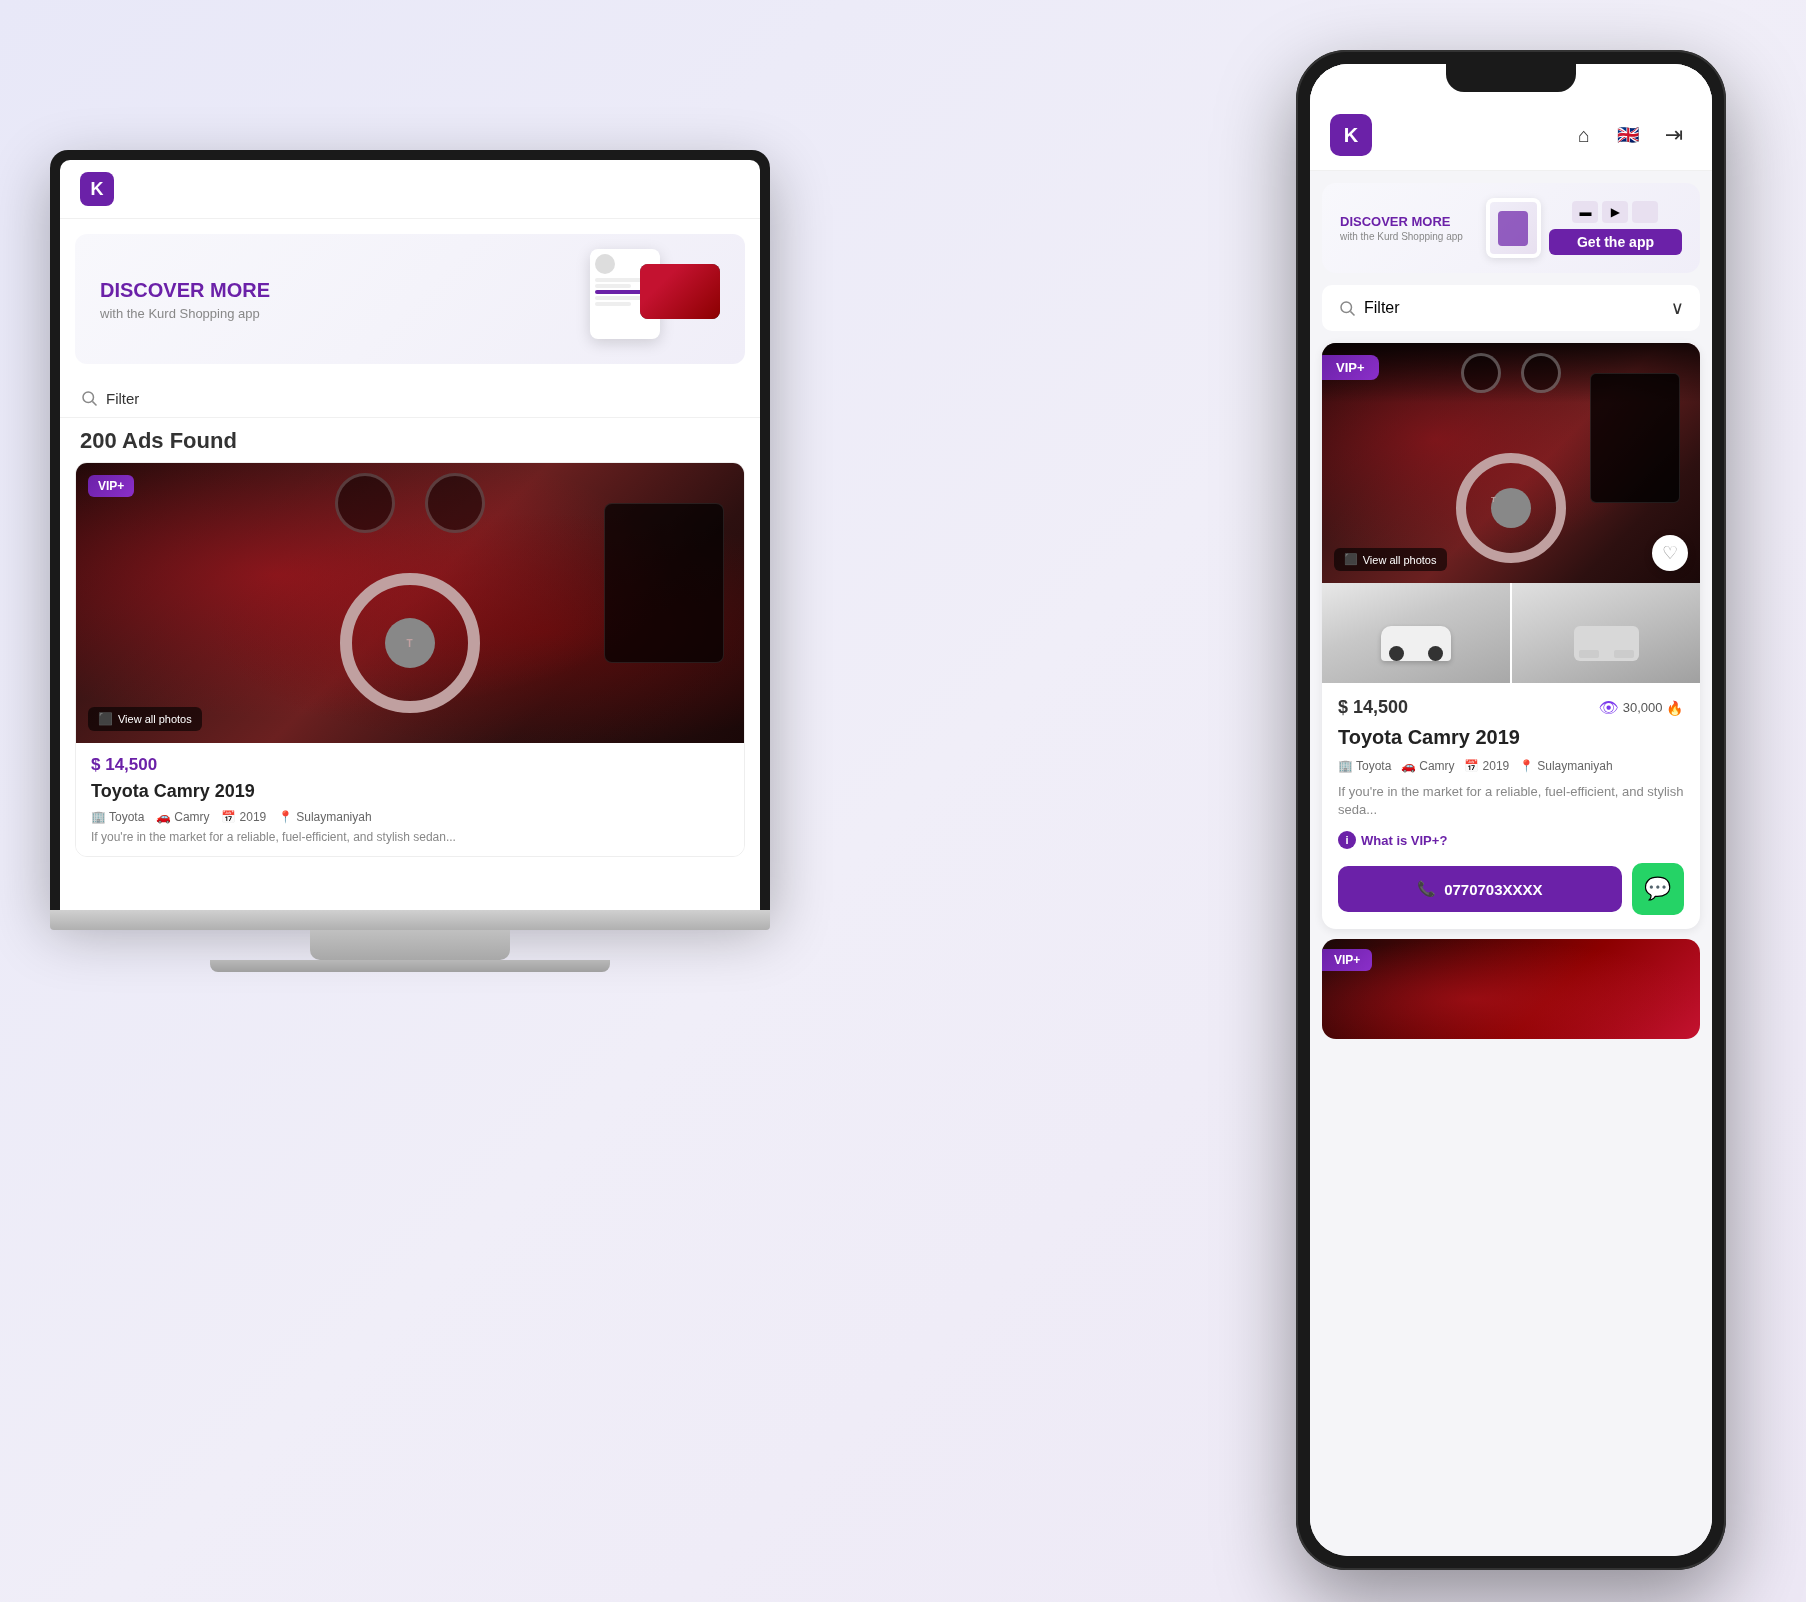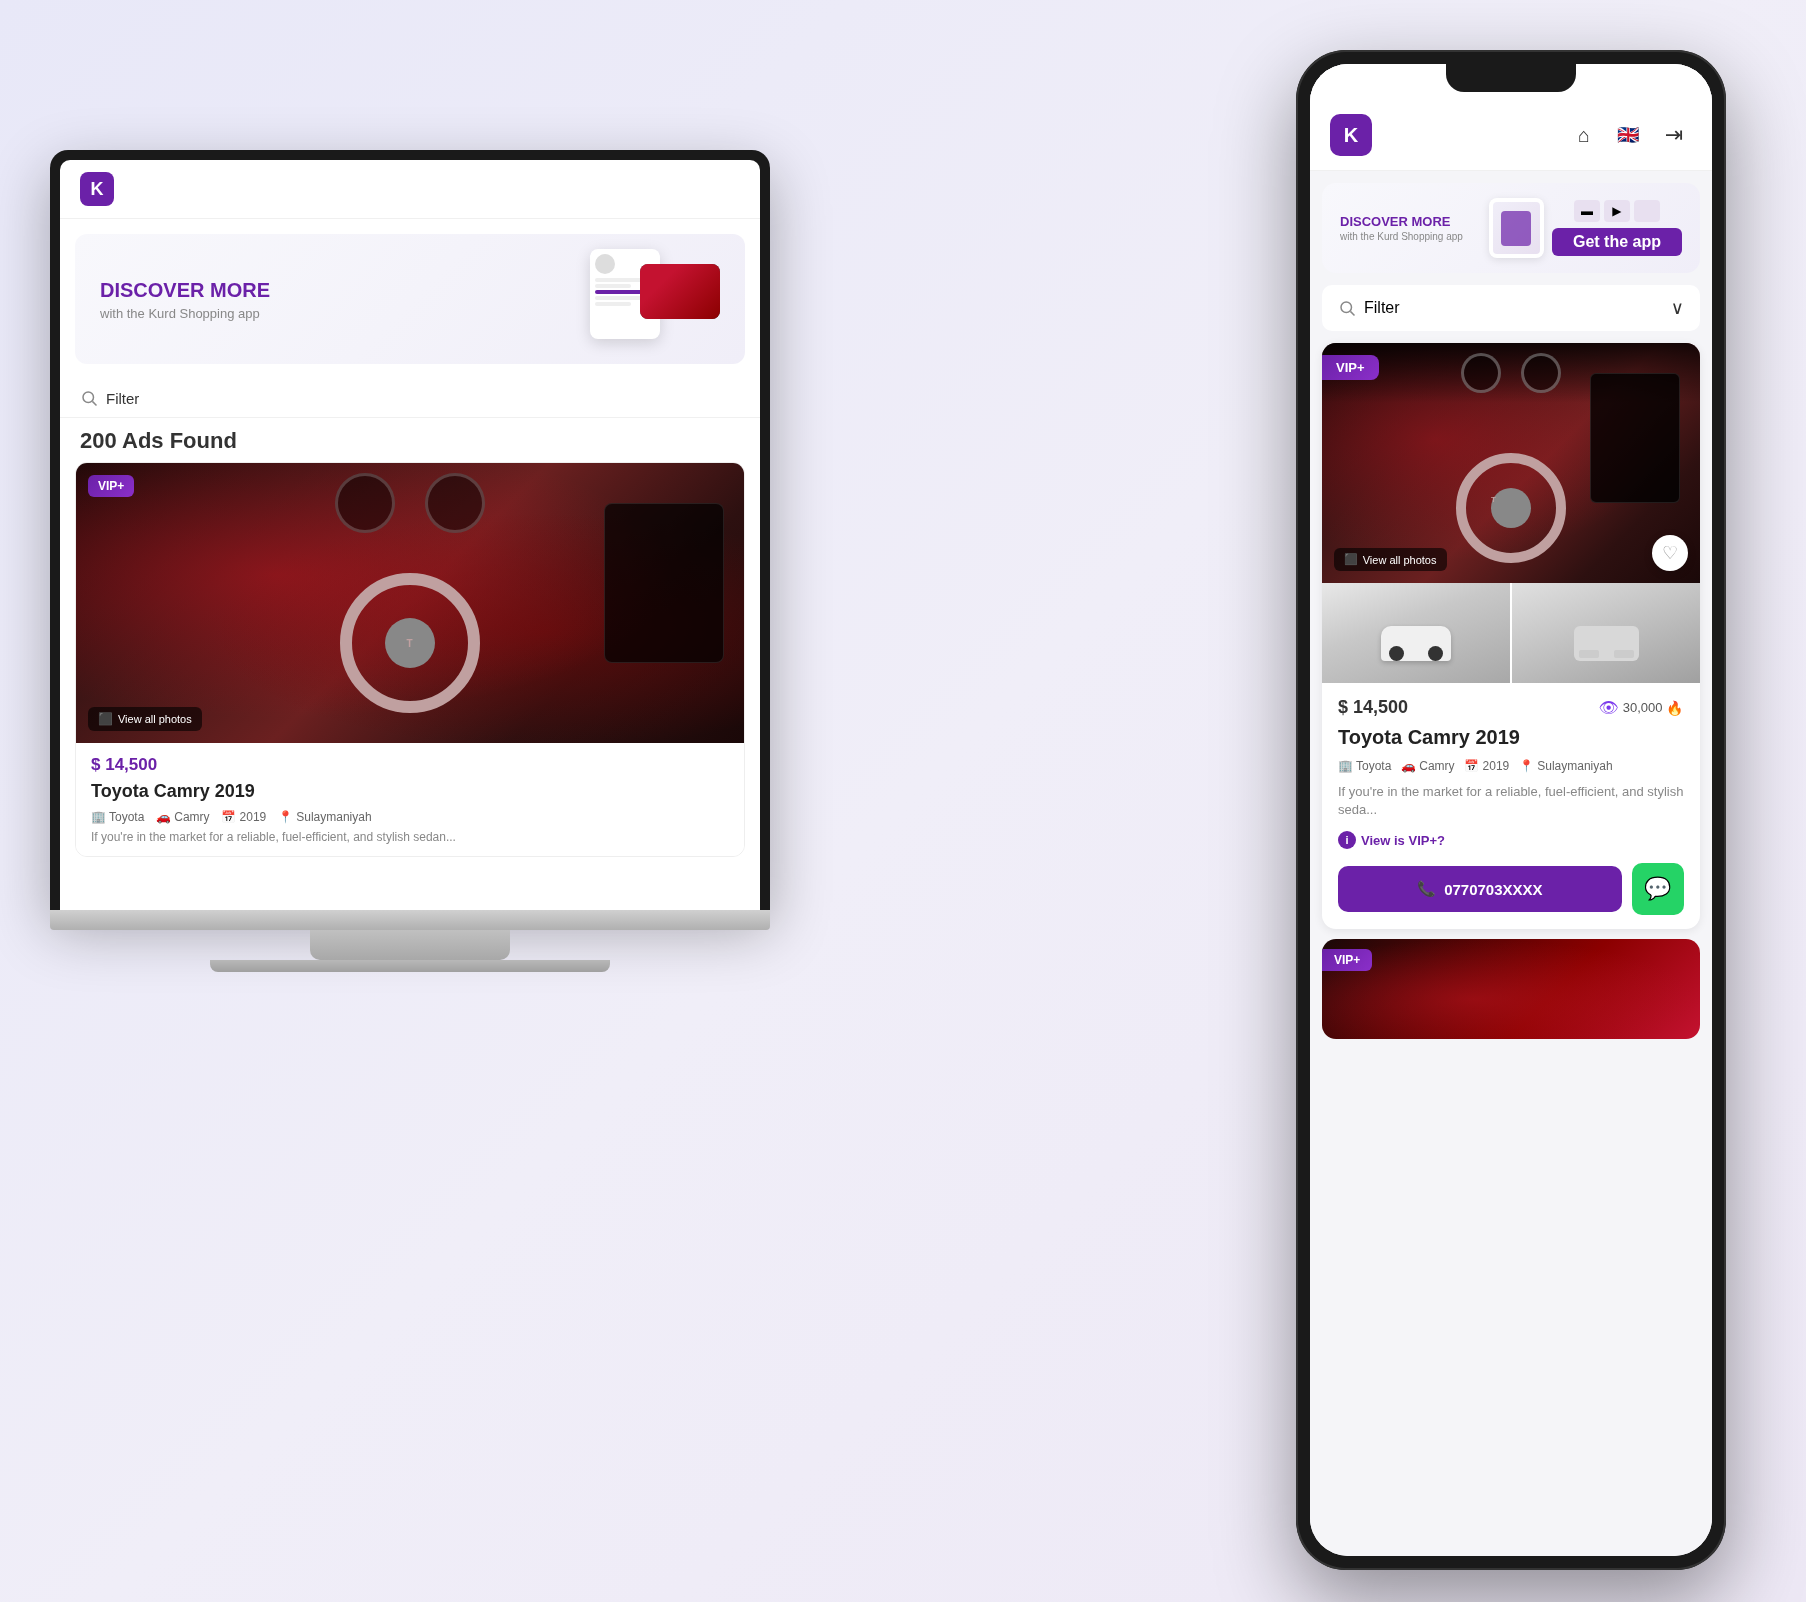--- a/index.html
+++ b/index.html
@@ -386,22 +386,22 @@
       background: #e8e0f0;
       border-radius: 4px;
       display: flex;
       align-items: center;
       justify-content: center;
       font-size: 12px;
     }
     .get-app-btn {
       background: #6b21a8;
       color: #fff;
-      font-size: 16px;
-      padding: 5px 21px;
+      font-size: 14px;
+      padding: 5px 28px;
       border-radius: 6px;
       font-weight: 600;
       white-space: nowrap;
     }
 
     
     .mobile-filter-bar {
       background: #fff;
       margin: 0 12px;
       border-radius: 10px;
@@ -860,21 +860,21 @@
               <div class="mobile-meta-item">
                 <span class="meta-icon">📍</span>
                 <span>Sulaymaniyah</span>
               </div>
             </div>
 
             <div class="mobile-car-desc">If you're in the market for a reliable, fuel-efficient, and stylish seda...</div>
 
             <div class="vip-info-link">
               <div class="info-circle">i</div>
-              <span>View is VIP+?</span>
+              <span>What is VIP+?</span>
             </div>
 
             <div class="mobile-actions">
               <div class="call-btn">
                 <span>📞</span>
                 <span>0770703XXXX</span>
               </div>
               <div class="whatsapp-btn">
                 <span>💬</span>
               </div>

